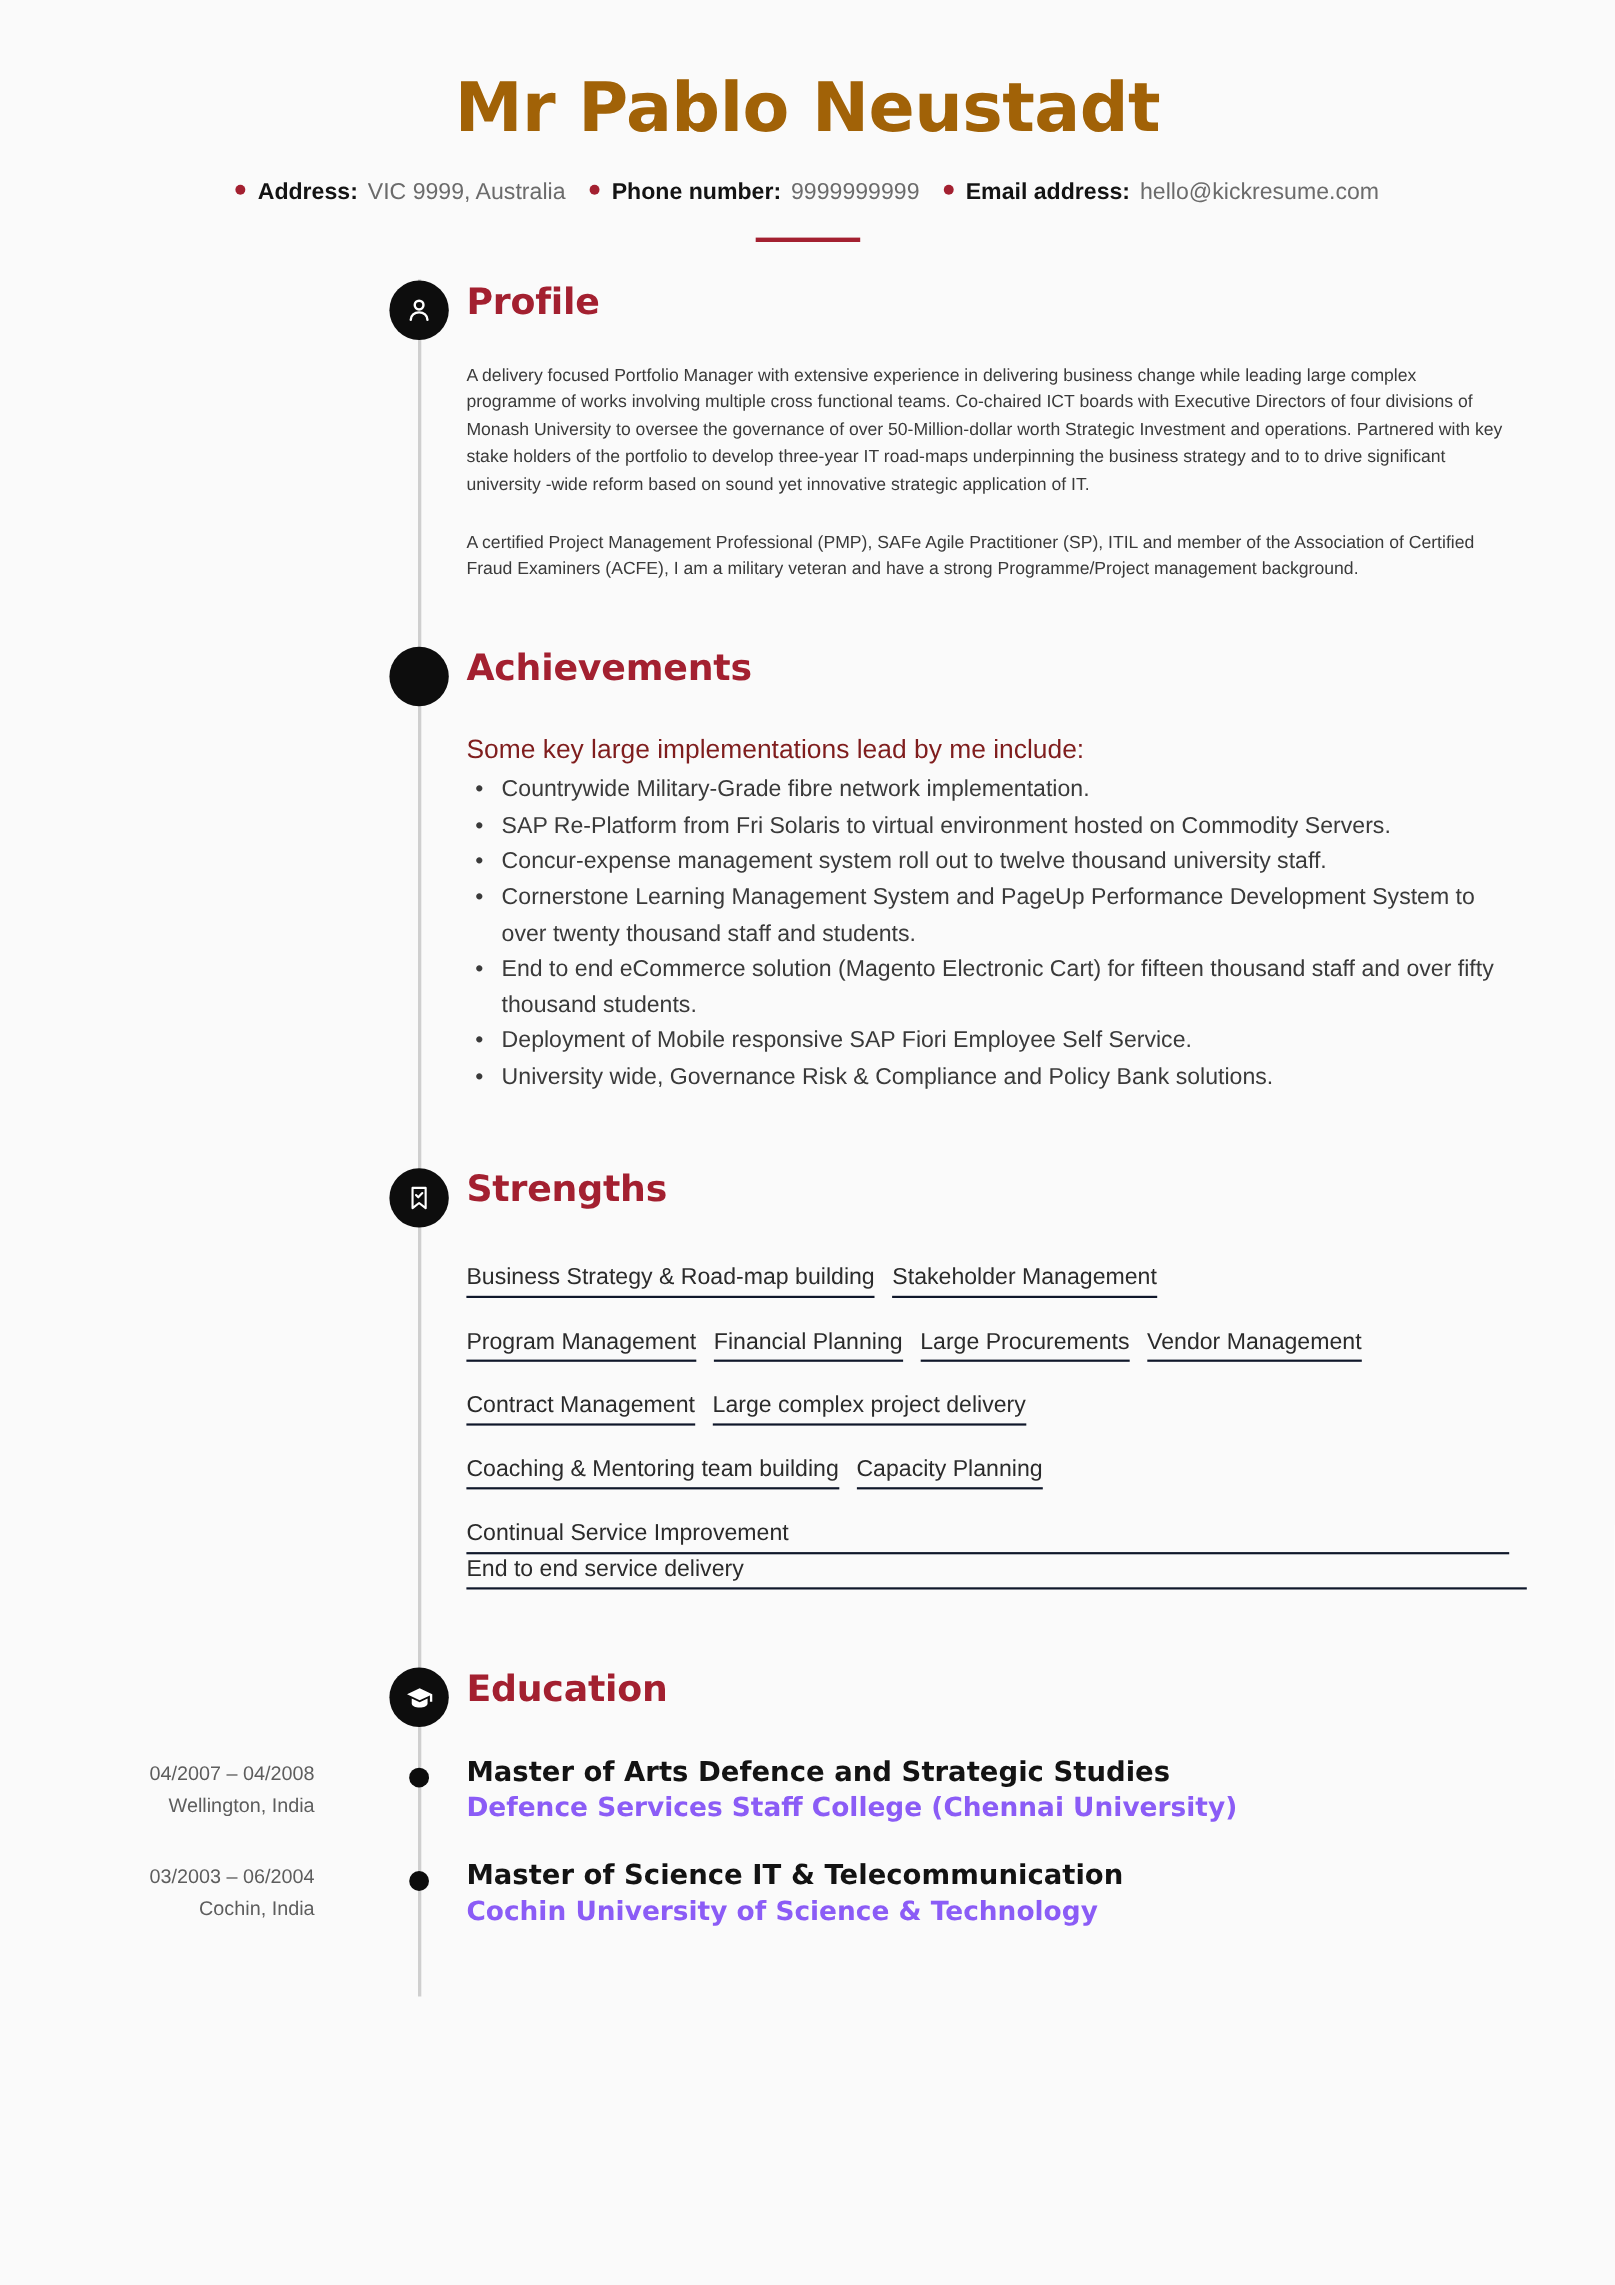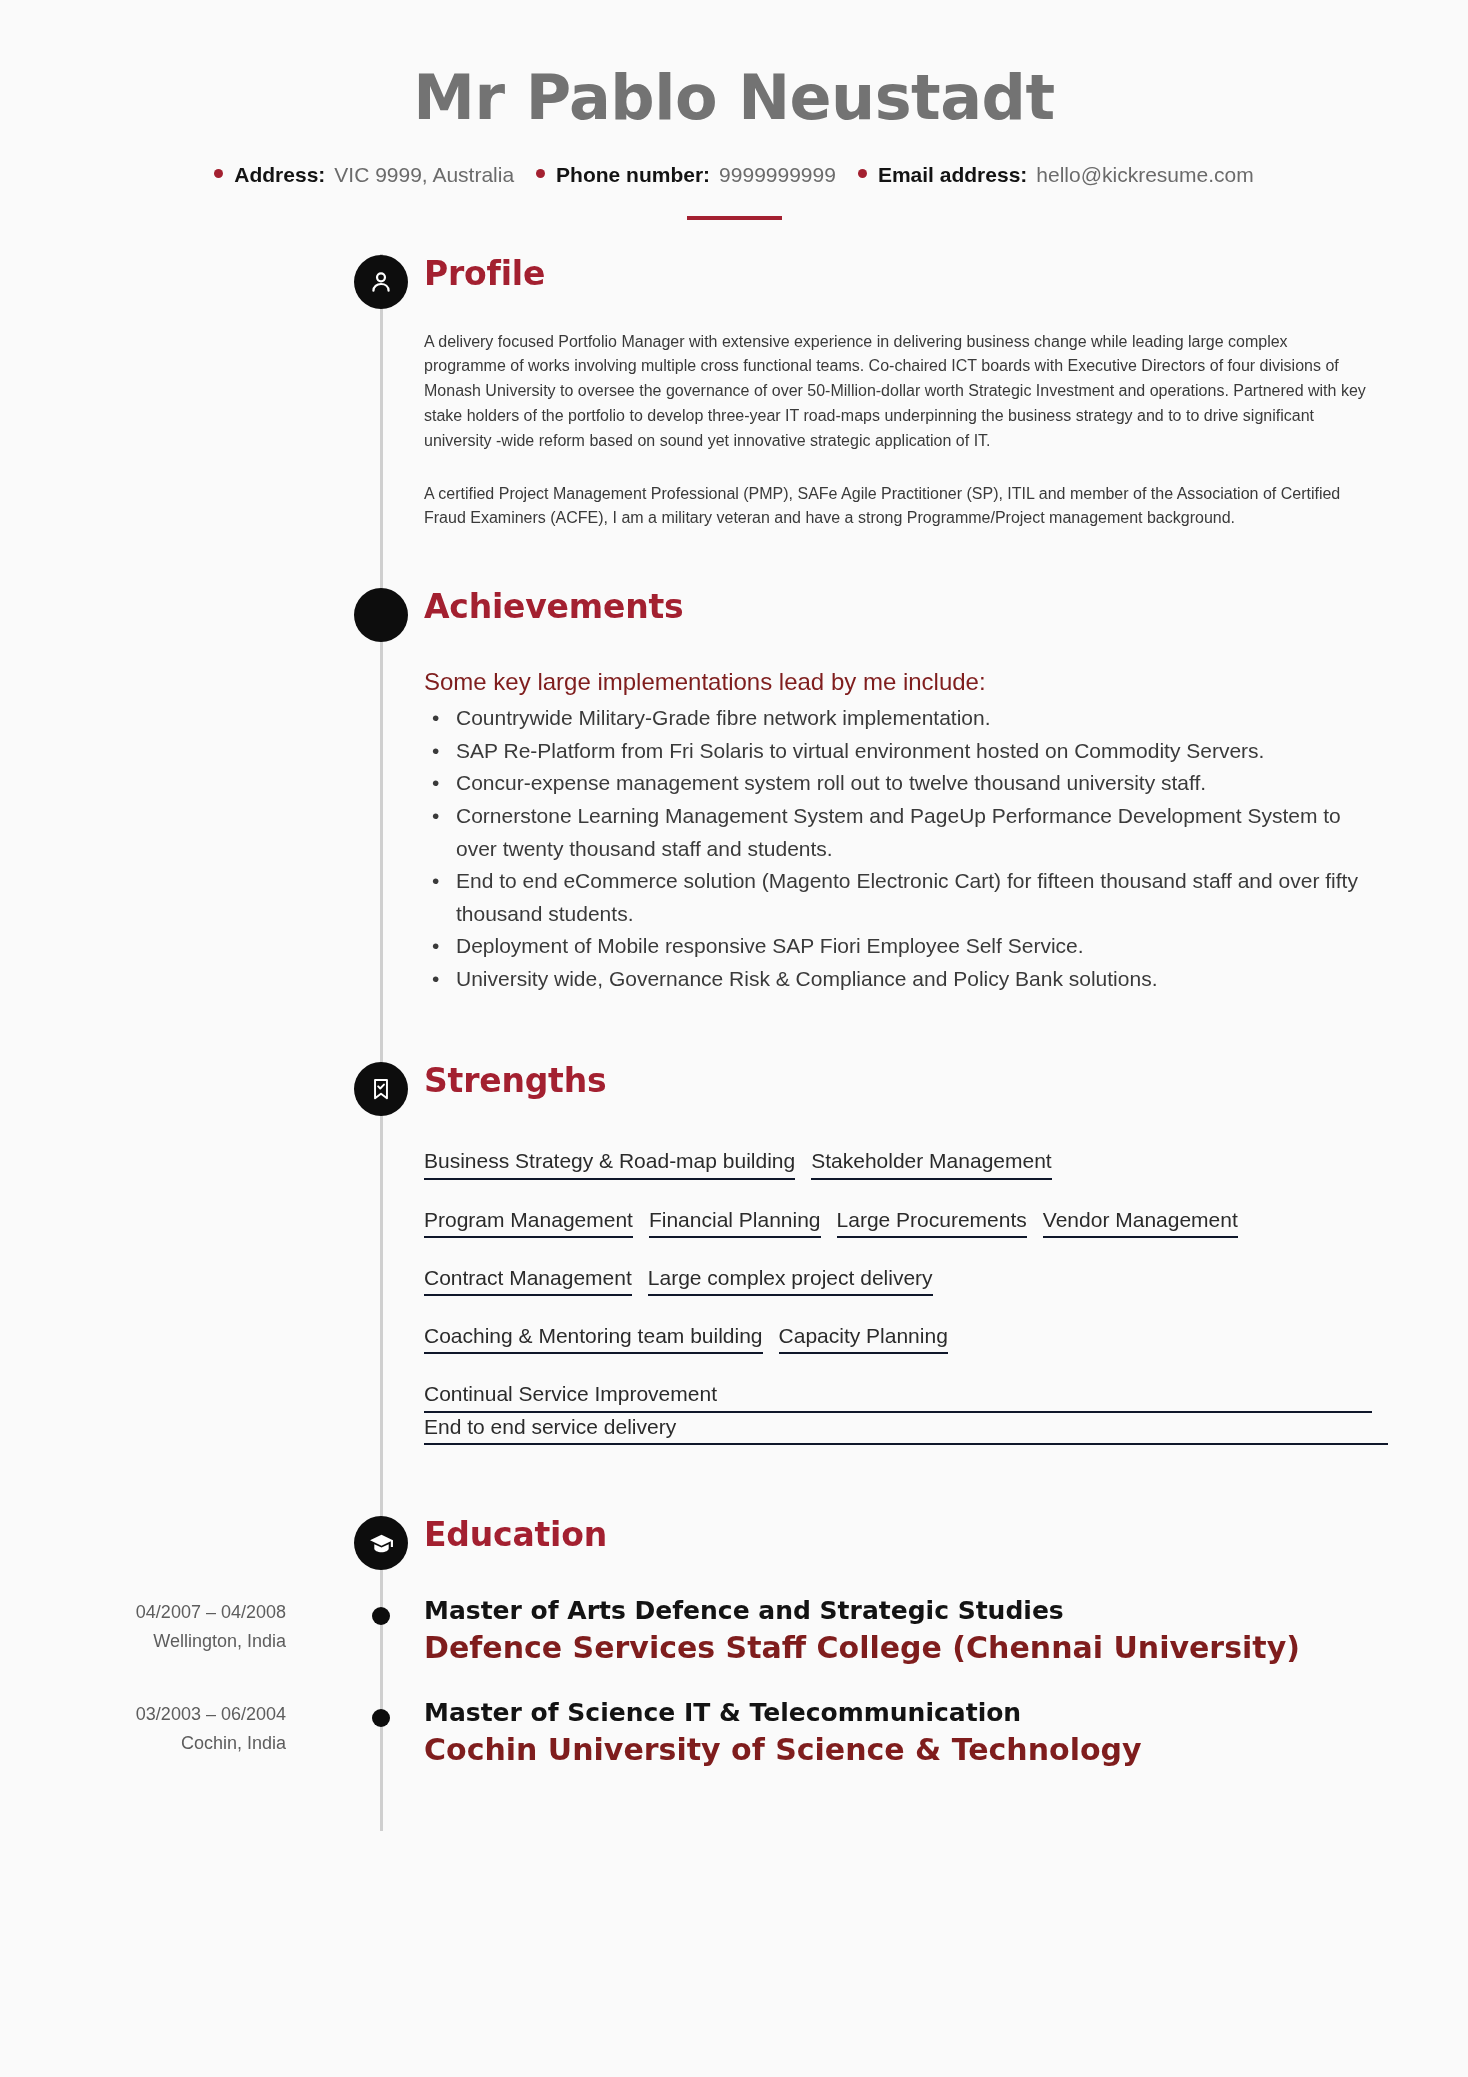--- a/index.html
+++ b/index.html
@@ -26,21 +26,21 @@
   .header {
     padding-top: 64px;
     text-align: center;
   }
 
   .name {
     font-family: "DejaVu Sans", sans-serif;
     font-size: 62px;
     font-weight: 700;
     letter-spacing: -0.5px;
-    color: #737373;
+    color: #a16207;
     line-height: 1.1;
   }
 
   .contact-line {
     margin-top: 28px;
     font-size: 21px;
     color: #5d5d5d;
     display: flex;
     justify-content: center;
     align-items: baseline;
@@ -262,23 +262,23 @@
   .edu-degree {
     font-family: "DejaVu Sans", sans-serif;
     font-size: 25px;
     font-weight: 700;
     color: #131313;
     line-height: 1.28;
   }
 
   .edu-school {
     font-family: "DejaVu Sans", sans-serif;
-    font-size: 30px;
+    font-size: 24px;
     font-weight: 700;
-    color: #7f1d1d;
+    color: #8b5cf6;
     line-height: 1.3;
     margin-top: 1px;
   }
 
   
   .sec-profile { margin-top: 0; }
   .sec-achievements { margin-top: 56px; }
   .sec-strengths { margin-top: 66px; }
   .sec-education { margin-top: 70px; }
 

